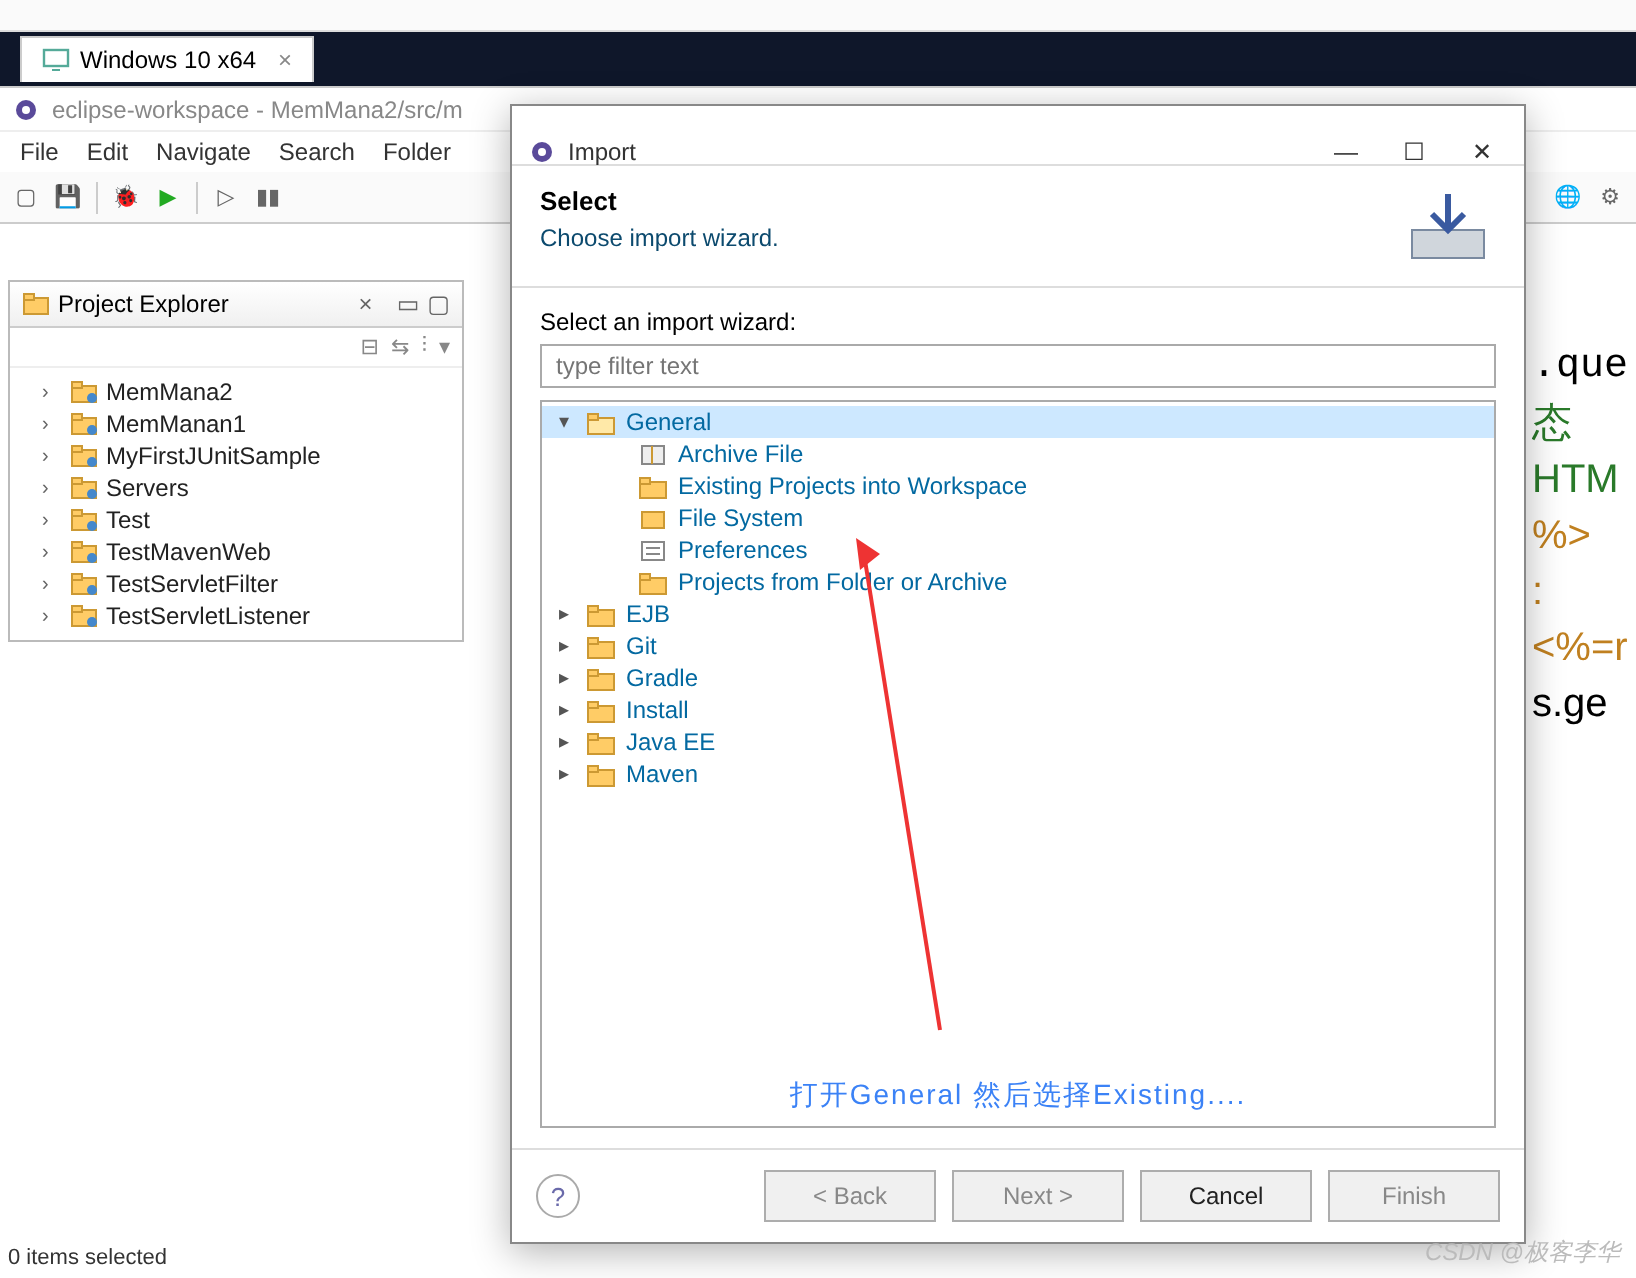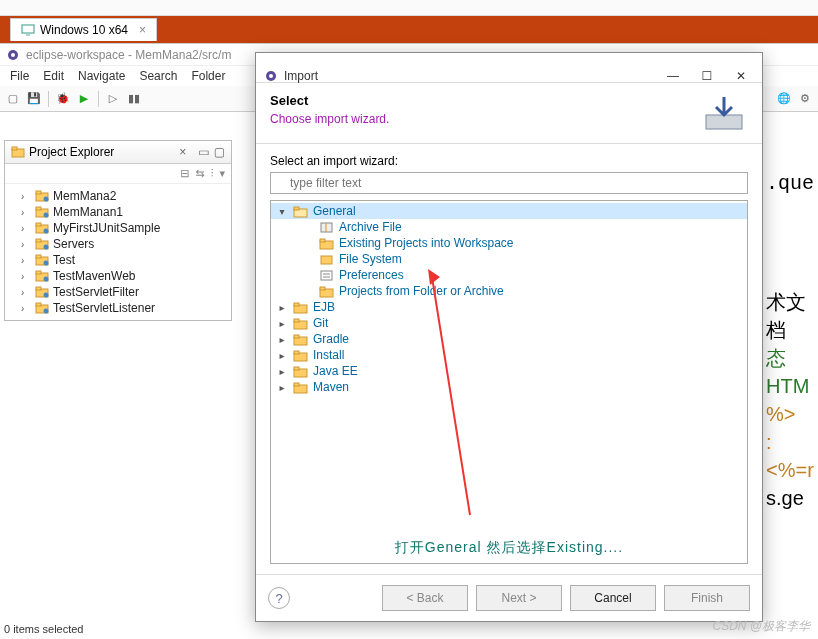--- a/index.html
+++ b/index.html
@@ -1,19 +1,19 @@
 <!DOCTYPE html>
 <html><head>
 <meta charset="utf-8">
 <style>
 * { box-sizing: border-box; margin: 0; padding: 0; font-family: "Segoe UI", Tahoma, sans-serif; }
 body { width: 818px; height: 639px; background: #fff; overflow: hidden; position: relative; font-size: 12px; }
 
 
-.top-tabs { height: 28px; border-bottom: 1px solid #ccc; display: flex; align-items: center; padding-left: 4px; background: #c2410c; }
+.top-tabs { height: 28px; border-bottom: 1px solid #ccc; display: flex; align-items: center; padding-left: 4px; background: #0f172a; }
 .top-tools { height: 16px; border-bottom: 1px solid #ddd; background: #fafafa; }
 .vm-tab { display: inline-flex; align-items: center; gap: 5px; padding: 4px 10px; border: 1px solid #ccc; border-bottom: none; background: #fff; margin-left: 6px; font-size: 12px; }
 
 
 .eclipse { position: relative; }
 .eclipse-title { height: 22px; background: #fff; color: #888; display: flex; align-items: center; gap: 6px; padding: 0 6px; font-size: 12px; border-bottom: 1px solid #eee;}
 .eclipse-menu { height: 20px; display: flex; gap: 2px; padding: 0 4px; align-items: center; color: #333; font-size: 12px; }
 .eclipse-menu span { padding: 2px 6px; }
 .eclipse-toolbar { height: 26px; display: flex; align-items: center; gap: 3px; padding: 0 4px; border-bottom: 1px solid #ccc; background: #fafafa; }
 .tb-icon { width: 18px; height: 18px; display:inline-flex; align-items:center; justify-content:center; color:#666; font-size:11px; }
@@ -41,33 +41,33 @@
 .code-frag .l6 { color:#000; }
 
 
 .dialog { position: absolute; left: 255px; top: 52px; width: 508px; height: 570px; background: #fff; border: 1px solid #888; box-shadow: 0 4px 18px rgba(0,0,0,.3); display:flex; flex-direction:column;}
 .dlg-titlebar { height: 30px; display: flex; align-items: center; padding: 16px 4px 0 8px; border-bottom: 1px solid #ddd; }
 .dlg-titlebar .t { flex: 1; font-size: 12px; color: #333; }
 .win-btn { width: 34px; height: 24px; display:inline-flex; align-items:center; justify-content:center; color:#333; font-size:12px; }
 .dlg-header { padding: 10px 14px; border-bottom: 1px solid #ddd; display: flex; align-items: flex-start; }
 .dlg-header-text { flex: 1; }
 .dlg-header h2 { font-size: 13px; font-weight: bold; margin-bottom: 4px; }
-.dlg-header p { font-size: 12px; color: #a21caf; }
+.dlg-header p { font-size: 12px; color: #0c4a6e; }
 .dlg-header-icon { width: 48px; height: 40px; }
 .dlg-body { padding: 10px 14px; flex:1; display:flex; flex-direction:column; }
 .dlg-label { font-size: 12px; margin-bottom: 4px; }
-.filter-input { width: 100%; border: 1px solid #aaa; padding: 3px 19px; font-size: 12px; color: #888; margin-bottom: 6px; }
+.filter-input { width: 100%; border: 1px solid #aaa; padding: 3px 7px; font-size: 12px; color: #888; margin-bottom: 6px; }
 .wizard-tree { border: 1px solid #aaa; flex:1; overflow: auto; padding: 2px 0; position:relative;}
 .wt-item { display: flex; align-items: center; gap: 4px; font-size: 12px; padding: 1px 4px; white-space: nowrap; }
 .wt-arrow { width: 14px; text-align: center; color: #555; font-size: 10px; }
 .wt-folder { color: #0369a1; }
 .wt-selected { background: #cde8ff; }
 .wt-indent0 { padding-left: 4px; }
 .wt-indent1 { padding-left: 30px; }
-.annotation { position:absolute; left: 0; right:0; bottom: 6px; text-align:center; color:#0f766e; font-size:14px; letter-spacing:1px;}
+.annotation { position:absolute; left: 0; right:0; bottom: 6px; text-align:center; color:#3b82f6; font-size:14px; letter-spacing:1px;}
 .dlg-footer { border-top: 1px solid #ddd; padding: 10px 12px; display: flex; align-items: center; gap: 8px; }
 .help-icon { width: 22px; height: 22px; border: 1px solid #aaa; border-radius: 50%; display:inline-flex; align-items:center; justify-content:center; color:#6a6aaa; font-size:13px; margin-right:auto;}
 .dlg-btn { min-width: 86px; height: 26px; border: 1px solid #adadad; background: #f0f0f0; font-size: 12px; color: #888; }
 .dlg-btn.enabled { color: #222; }
 .dlg-btn.cancel { color:#222; }
 
 
 .statusbar { position:absolute; left:0; bottom:0; height:18px; font-size:11px; padding:2px 4px; color:#333;}
 .watermark { position:absolute; right:8px; bottom:4px; color:#bbb; font-size:12px; font-style:italic;}
 
@@ -209,21 +209,20 @@
           <rect x="1" y="1" width="5" height="3" fill="#fc6" stroke="#c93"></rect>
           <circle cx="11" cy="9" r="2.5" fill="#48c"></circle>
         </svg>
         <span>TestServletListener</span>
       </div>
     </div>
 </div>
 
 <div class="code-frag">
   <div class="l1">.que</div>
-  <div class="l2">术文档</div>
   <div class="l3">态HTM</div>
   <div class="l4">%&gt;</div>
   <div class="l5">:&lt;%=r</div>
   <div class="l6">s.ge</div>
 </div>
 
 <div class="dialog">
   <div class="dlg-titlebar">
     <svg width="14" height="14">
         <circle cx="7" cy="7" r="5" fill="#5a4a9a"></circle>

